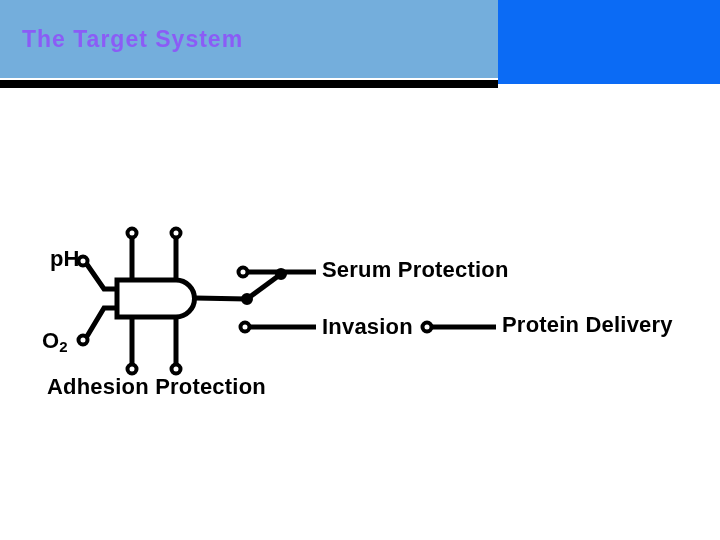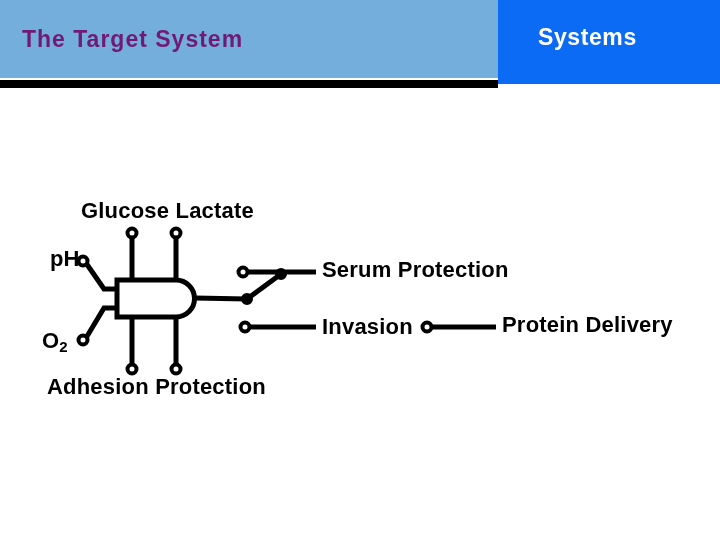--- a/index.html
+++ b/index.html
@@ -26,21 +26,21 @@
     width: 498px;
     height: 78px;
     background: #74aedc;
   }
   #title-text {
     position: absolute;
     left: 22px;
     top: 26px;
     font-size: 23px;
     font-weight: bold;
-    color: #701a75;
+    color: #8b5cf6;
     letter-spacing: 1.0px;
     white-space: nowrap;
     font-family: "Liberation Sans", sans-serif;
     text-align: right;
   }
   #title-rule {
     position: absolute;
     left: 0px;
     top: 80px;
     width: 498px;
@@ -101,21 +101,20 @@
 </style>
 </head>
 <body>
 
 <div id="slide">
 
   <div id="title-band"></div>
   <div id="title-text">The Target System</div>
   <div id="title-rule"></div>
   <div id="section-block"></div>
-  <div id="section-text">Systems</div>
 
   <div id="diagram">
 
     <svg class="wires" viewBox="0 0 720 540">
       <g stroke="#000000" stroke-width="5" fill="none" stroke-linecap="butt">
 
         <path d="M 117 280 L 176 280 A 18.5 18.5 0 0 1 176 317 L 117 317 Z"></path>
 
         <line x1="132" y1="237" x2="132" y2="280"></line>
         <line x1="176" y1="237" x2="176" y2="280"></line>
@@ -151,21 +150,20 @@
         <circle cx="427" cy="327" r="4.5"></circle>
       </g>
 
       <g stroke="#000000" stroke-width="4" fill="#000000">
 
         <circle cx="281" cy="274" r="4.0"></circle>
         <circle cx="247" cy="299" r="4.0"></circle>
       </g>
     </svg>
 
-    <div class="dlabel" id="lbl-glucose-lactate">Glucose Lactate</div>
 
     <div class="dlabel" id="lbl-adhesion-chol">Adhesion Protection</div>
 
     <div class="dlabel" id="lbl-ph">pH</div>
 
     <div class="dlabel" id="lbl-o2"><span>O</span><span class="sub">2</span></div>
 
     <div class="dlabel" id="lbl-serum">Serum Protection</div>
 
     <div class="dlabel" id="lbl-invasion">Invasion</div>

